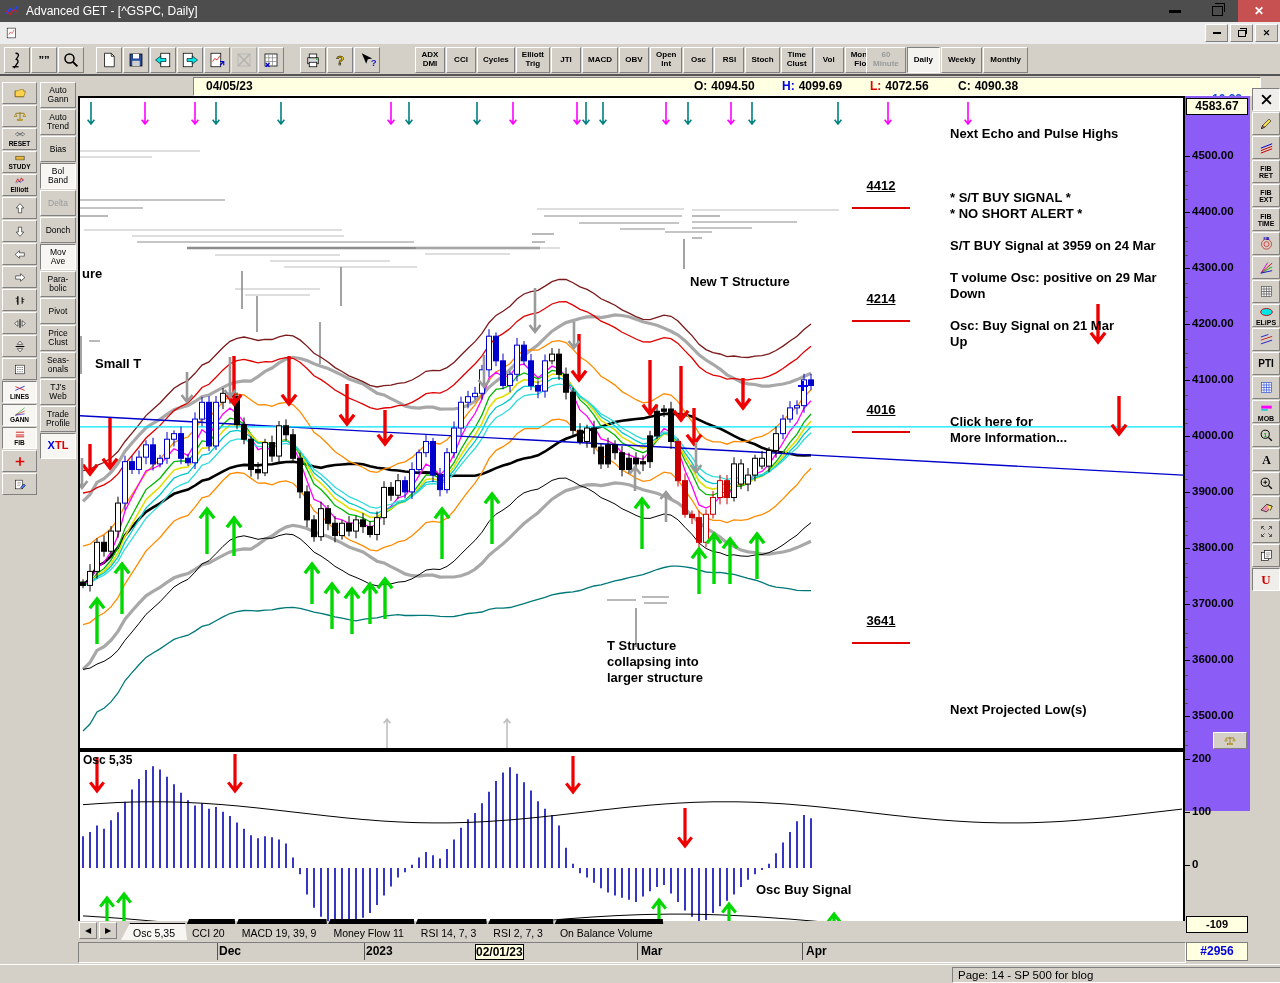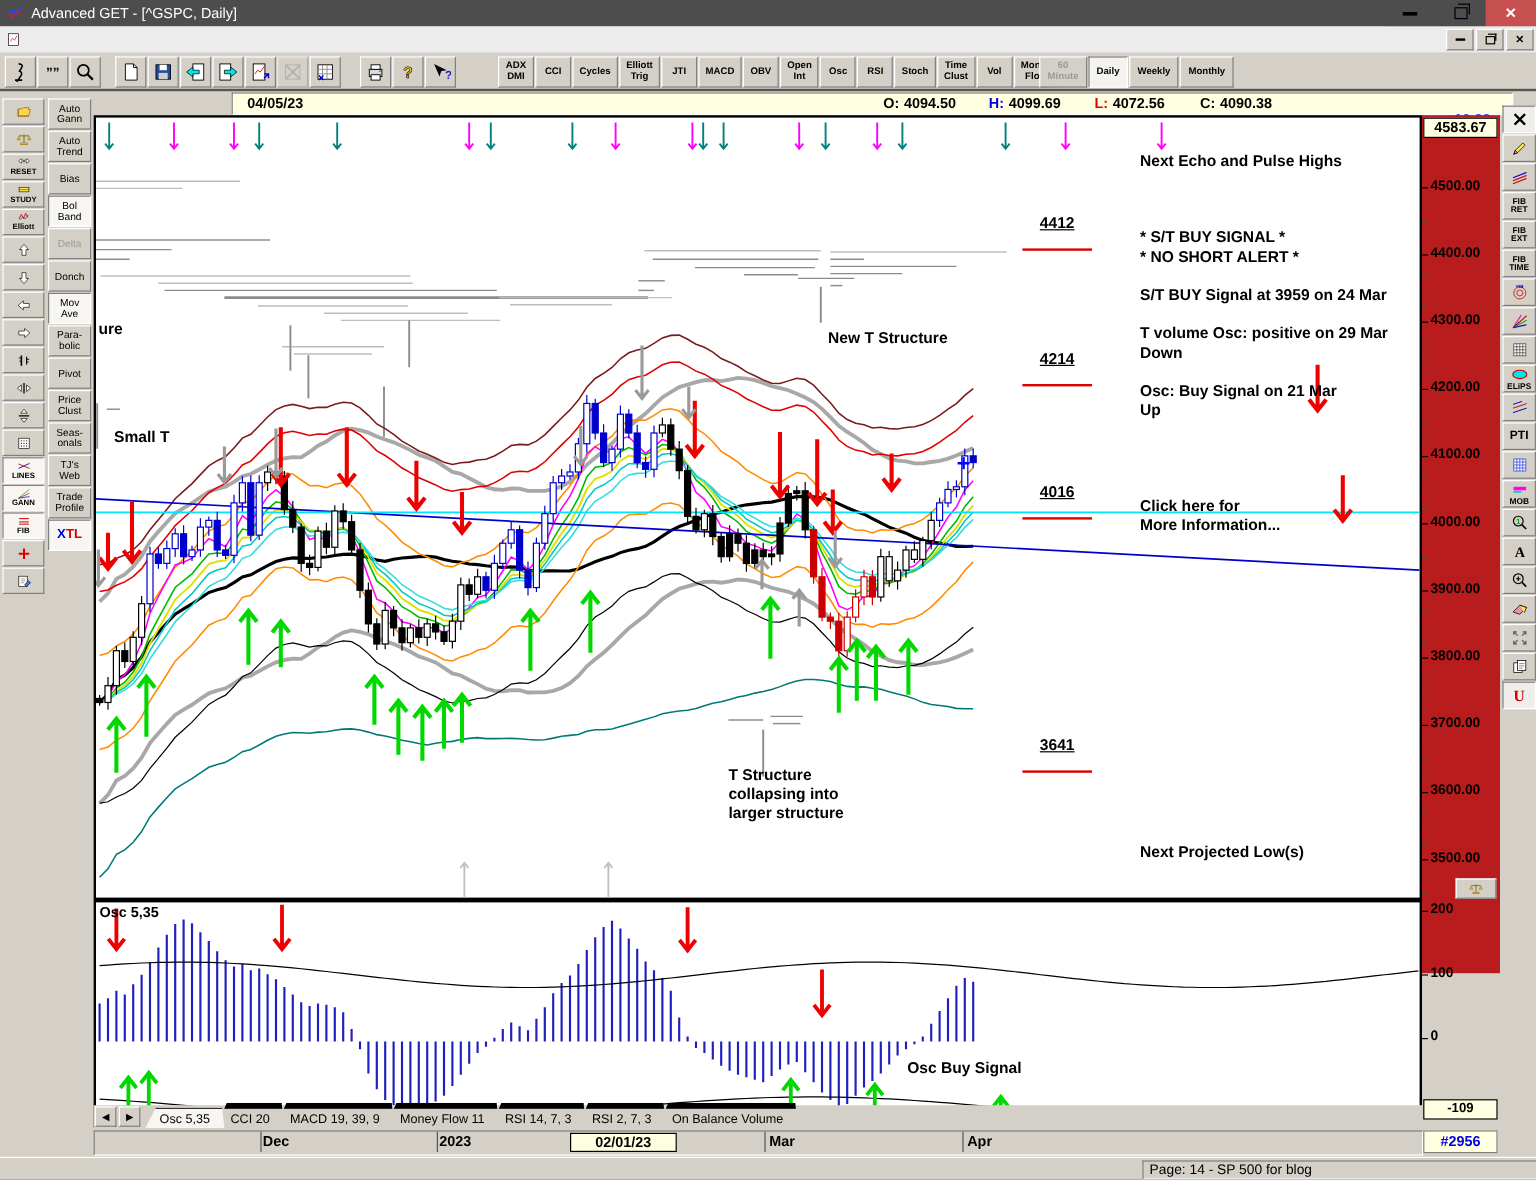--- a/index.html
+++ b/index.html
@@ -43,42 +43,42 @@
           font-size:8px;font-weight:bold;line-height:1.1;text-align:center;white-space:pre-line;
           display:flex;align-items:center;justify-content:center;padding:1px 6px;margin-right:1px;height:22px;}
   .perbtn.active{background:#f4f3ef;border:1px solid #fff;border-top-color:#808080;border-left-color:#808080;}
   .perbtn.disabled{color:#9a9a9a;}
   
   #quotebar{position:absolute;left:193px;top:77px;width:1066px;height:17px;background:#ffffe1;
             border:1px solid #808080;border-bottom-color:#fff;border-right-color:#fff;
             font-size:12px;font-weight:bold;color:#000;}
   #quotebar .qdate{position:absolute;left:12px;top:1px;}
   #quotebar .qchange{position:absolute;right:18px;top:14px;color:#1d4ed8;}
-  .qf{position:absolute;top:1px;margin-left:42px;}
+  .qf{position:absolute;top:1px;}
   
   .sbcol{position:absolute;top:82px;}
   #sbcol1{left:2px;width:35px;}
   #sbcol2{left:40px;width:36px;}
   .sbtn{border:1px solid #808080;border-top-color:#fff;border-left-color:#fff;background:#d4d0c8;
         display:flex;flex-direction:column;align-items:center;justify-content:center;margin-bottom:1px;overflow:hidden;}
   #sbcol1 .sbtn{height:20px;}
   #sbcol2 .sbtn{height:24px;font-size:8.5px;line-height:1.05;text-align:center;white-space:pre-line;}
   .sbtn.pressed{background:#f7f6f2;border:1px solid #fff;border-top-color:#808080;border-left-color:#808080;}
   .sbtn.disabled{color:#9a9a9a;}
   .sblabel{font-size:6.5px;font-weight:bold;line-height:1;}
   #sbcol1 .ic{width:16px;height:13px;}
   #sbcol1 .sbtn.haslbl .ic{height:11px;}
   
   #chart{position:absolute;left:78px;top:96px;width:1103px;height:650px;background:#fff;border:2px solid #000;}
   #chart svg{position:absolute;left:0;top:0;}
   .ann{position:absolute;font-size:13px;font-weight:bold;color:#000;white-space:pre-line;line-height:1.23;}
   .lvl{position:absolute;width:58px;text-align:center;font-size:13px;font-weight:bold;text-decoration:underline;}
   .lvlline{position:absolute;width:58px;border-top:2px solid #e00000;}
   
-  #price-axis{position:absolute;left:1185px;top:96px;width:65px;height:715px;background:#b91c1c;font-weight:bold;}
+  #price-axis{position:absolute;left:1185px;top:96px;width:65px;height:715px;background:#8b5cf6;font-weight:bold;}
   .ptick{position:absolute;left:0;font-size:11.5px;}
   .ptick .dash{position:absolute;left:0;top:7px;width:5px;border-top:1.5px solid #000;}
   .ptick .lab{position:absolute;left:7px;top:0;}
   .minortick{position:absolute;left:0;width:3px;border-top:1px solid #555;}
   #axis-top-box{position:absolute;left:1px;top:2px;width:60px;height:15px;background:#ffffe1;border:1px solid #000;
                 font-size:12px;font-weight:bold;text-align:center;line-height:15px;}
   #osc-min-box{position:absolute;left:1px;top:820px;width:60px;height:15px;background:#ffffe1;border:1px solid #000;
                font-size:11px;font-weight:bold;text-align:center;line-height:15px;}
   #axis-scales-btn{position:absolute;left:28px;top:636px;width:32px;height:15px;border:1px solid #808080;
                    border-top-color:#fff;border-left-color:#fff;background:#d4d0c8;display:flex;align-items:center;justify-content:center;}
@@ -100,21 +100,21 @@
   #tabstrip{position:absolute;left:78px;top:921px;width:1107px;height:19px;background:#d4d0c8;display:flex;align-items:flex-end;}
   .tsarrow{width:16px;height:15px;border:1px solid #808080;border-top-color:#fff;border-left-color:#fff;background:#d4d0c8;
            font-size:8px;display:flex;align-items:center;justify-content:center;margin:0 1px 1px 1px;}
   .tab{height:15px;padding:1px 12px 0 12px;font-size:10.5px;background:#d4d0c8;margin-right:-7px;
        clip-path:polygon(9px 0,calc(100% - 2px) 0,100% 100%,0 100%);border-top:5px solid #000000;display:flex;align-items:center;}
   .tab.active{background:#f7f6f2;font-weight:normal;z-index:3;border-top:1px solid #000;}
   
   #datestrip{position:absolute;left:78px;top:942px;width:1106px;height:19px;background:#d4d0c8;
              border:1px solid #808080;border-bottom-color:#fff;border-right-color:#fff;font-size:12px;font-weight:bold;}
   .dlabel{position:absolute;top:1px;}
-  .dlabel.boxed{background:#ffffe1;border:1px solid #000;padding:0 20px;top:1px;}
+  .dlabel.boxed{background:#ffffe1;border:1px solid #000;padding:0 0;top:1px;}
   .dsep{position:absolute;top:0;height:17px;border-left:1px solid #555;}
   #barnum{position:absolute;left:1186px;top:942px;width:60px;height:17px;background:#ffffe1;border:1px solid #808080;
           color:#0000e0;font-weight:bold;font-size:12px;text-align:center;line-height:17px;}
   
   #statusbar{position:absolute;left:0;top:964px;width:1280px;height:19px;background:#d4d0c8;border-top:1px solid #fff;font-size:11.5px;}
   .spanel{position:absolute;top:2px;height:14px;border:1px solid #808080;border-bottom-color:#fff;border-right-color:#fff;padding:0 5px;line-height:14px;background:#d4d0c8;}
 </style>
 </head>
 <body>
 

